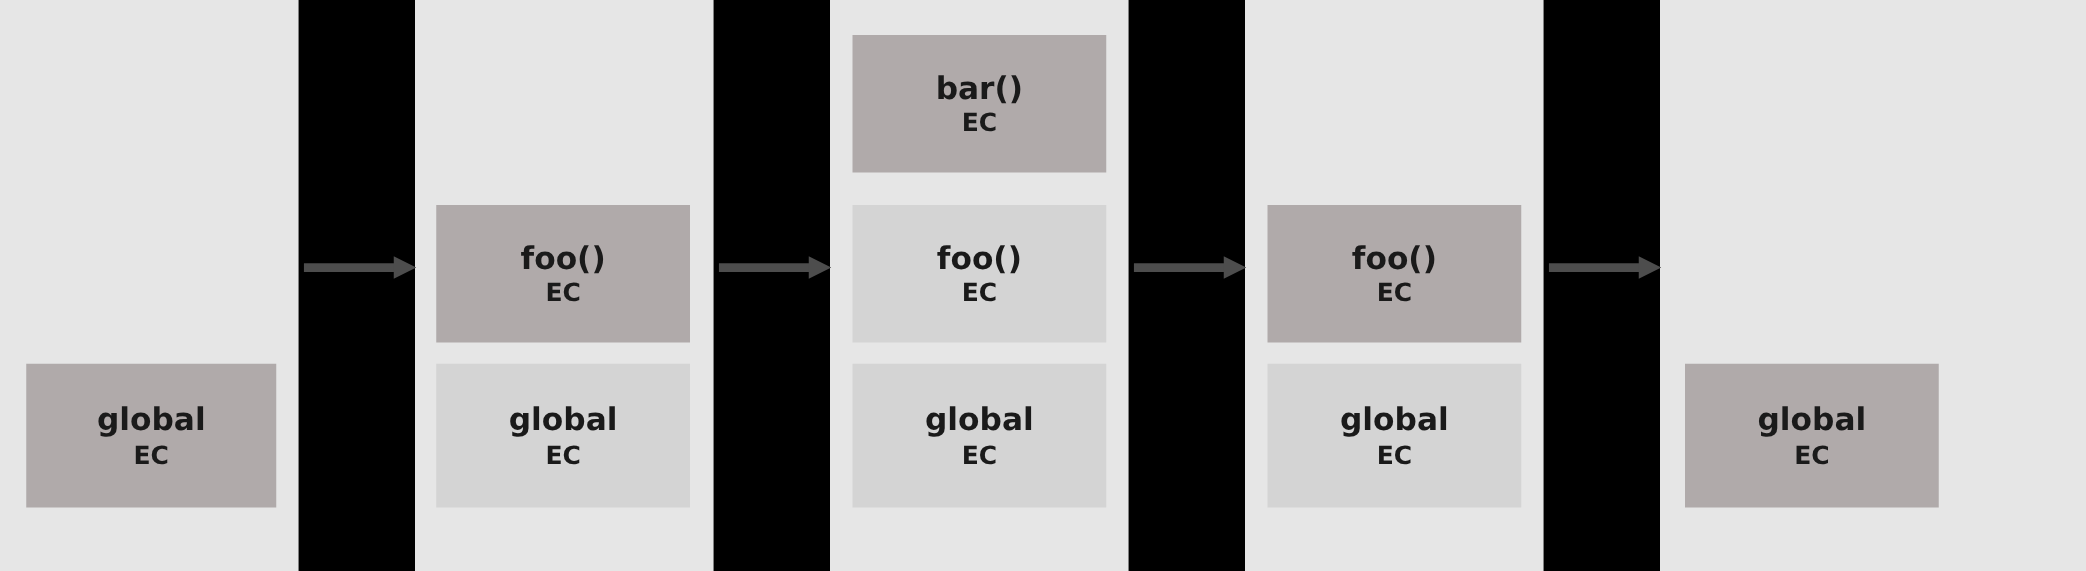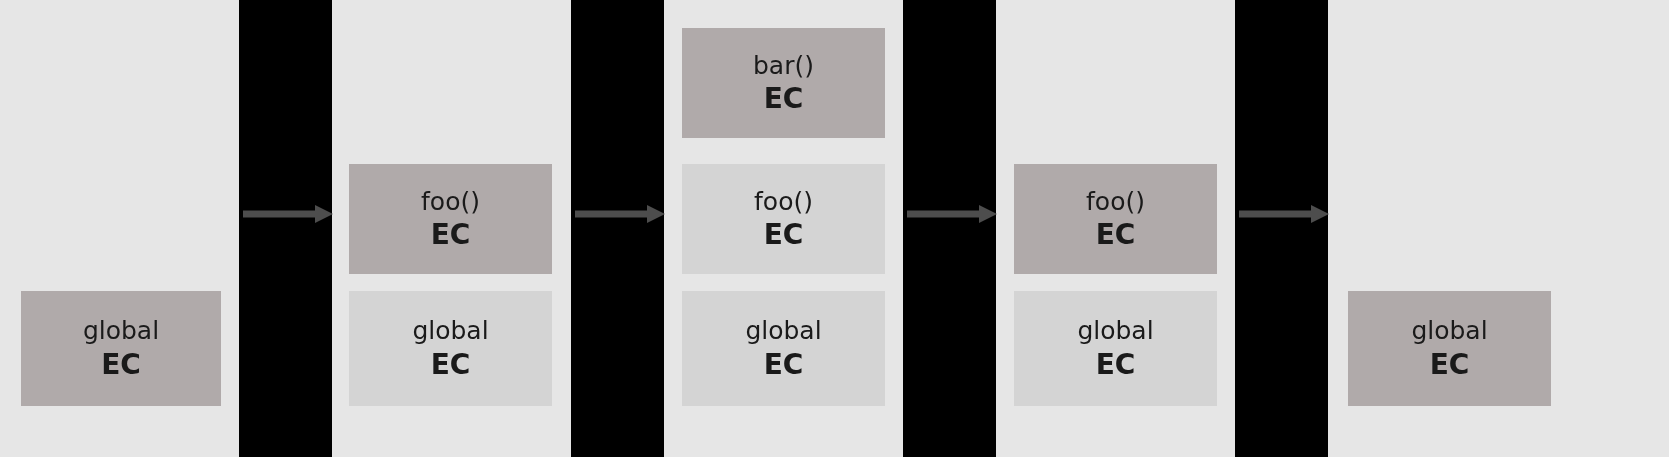--- a/index.html
+++ b/index.html
@@ -37,24 +37,24 @@
     box-sizing: border-box;
     display: flex;
     flex-direction: column;
     align-items: center;
     justify-content: center;
     line-height: 1.25;
   }
   .frame .fn {
     font-size: 25px;
     color: #1a1a1a;
-    font-weight: normal;
+    font-weight: bold;
   }
   .frame .ec {
-    font-size: 28px;
+    font-size: 20px;
     color: #1a1a1a;
     font-weight: bold;
   }
   .shade-dark { background: #b0aaaa; }
   .shade-light { background: #d4d4d4; }
 
   .arrow {
     position: absolute;
     height: 12px;
     display: block;

